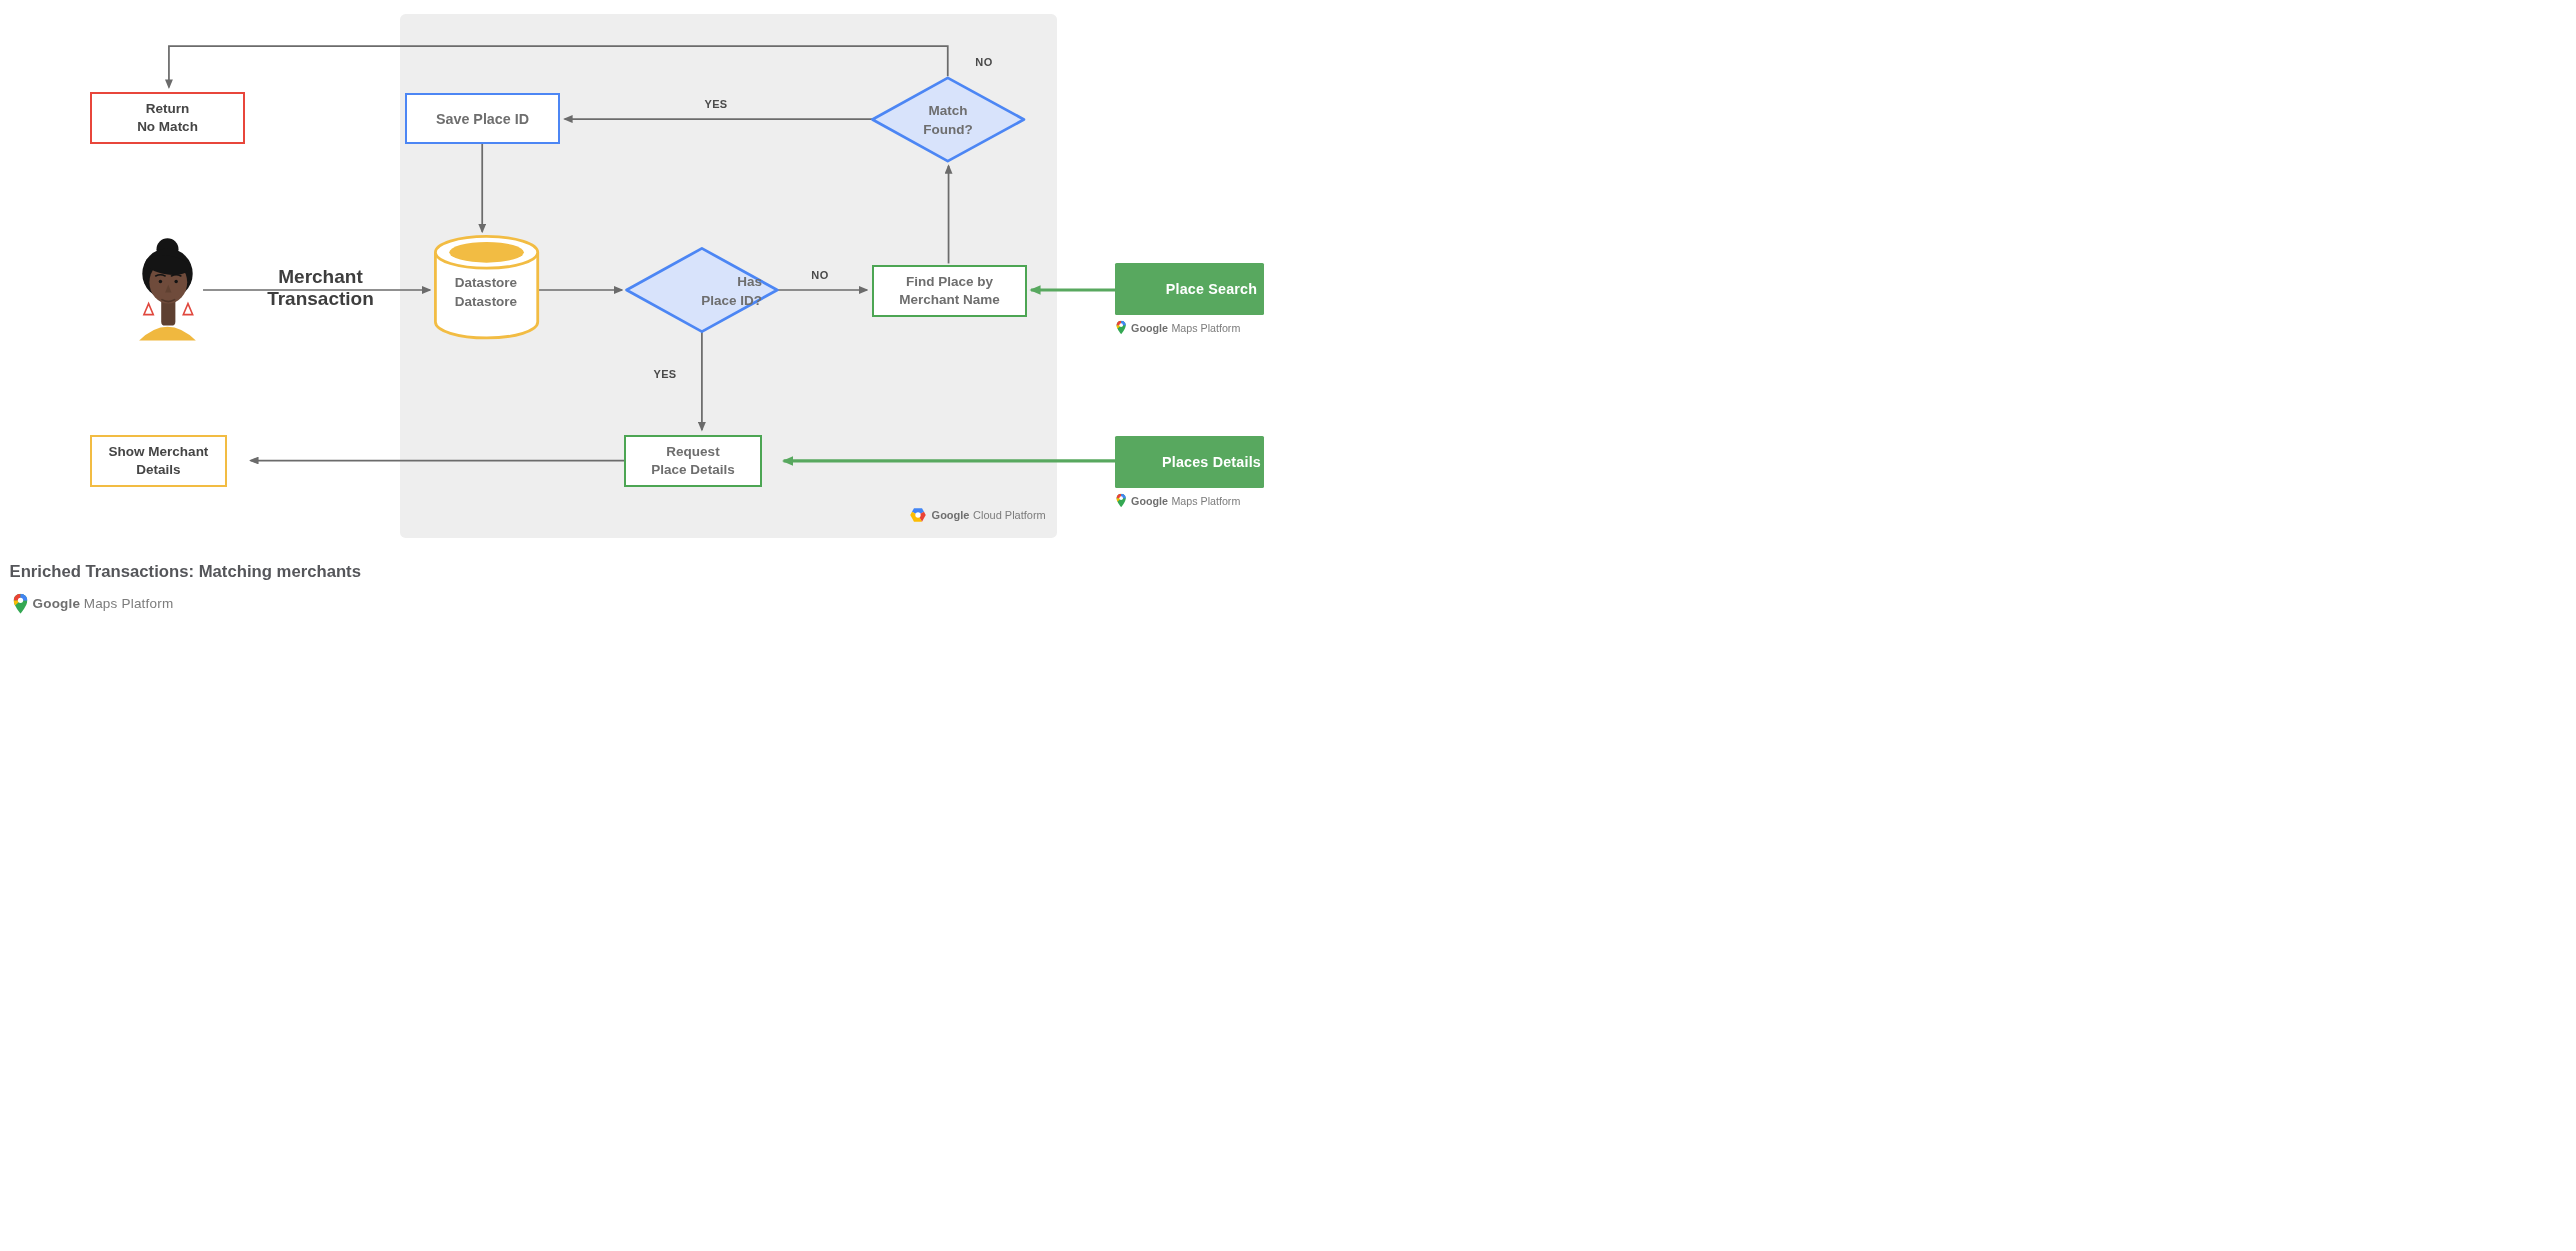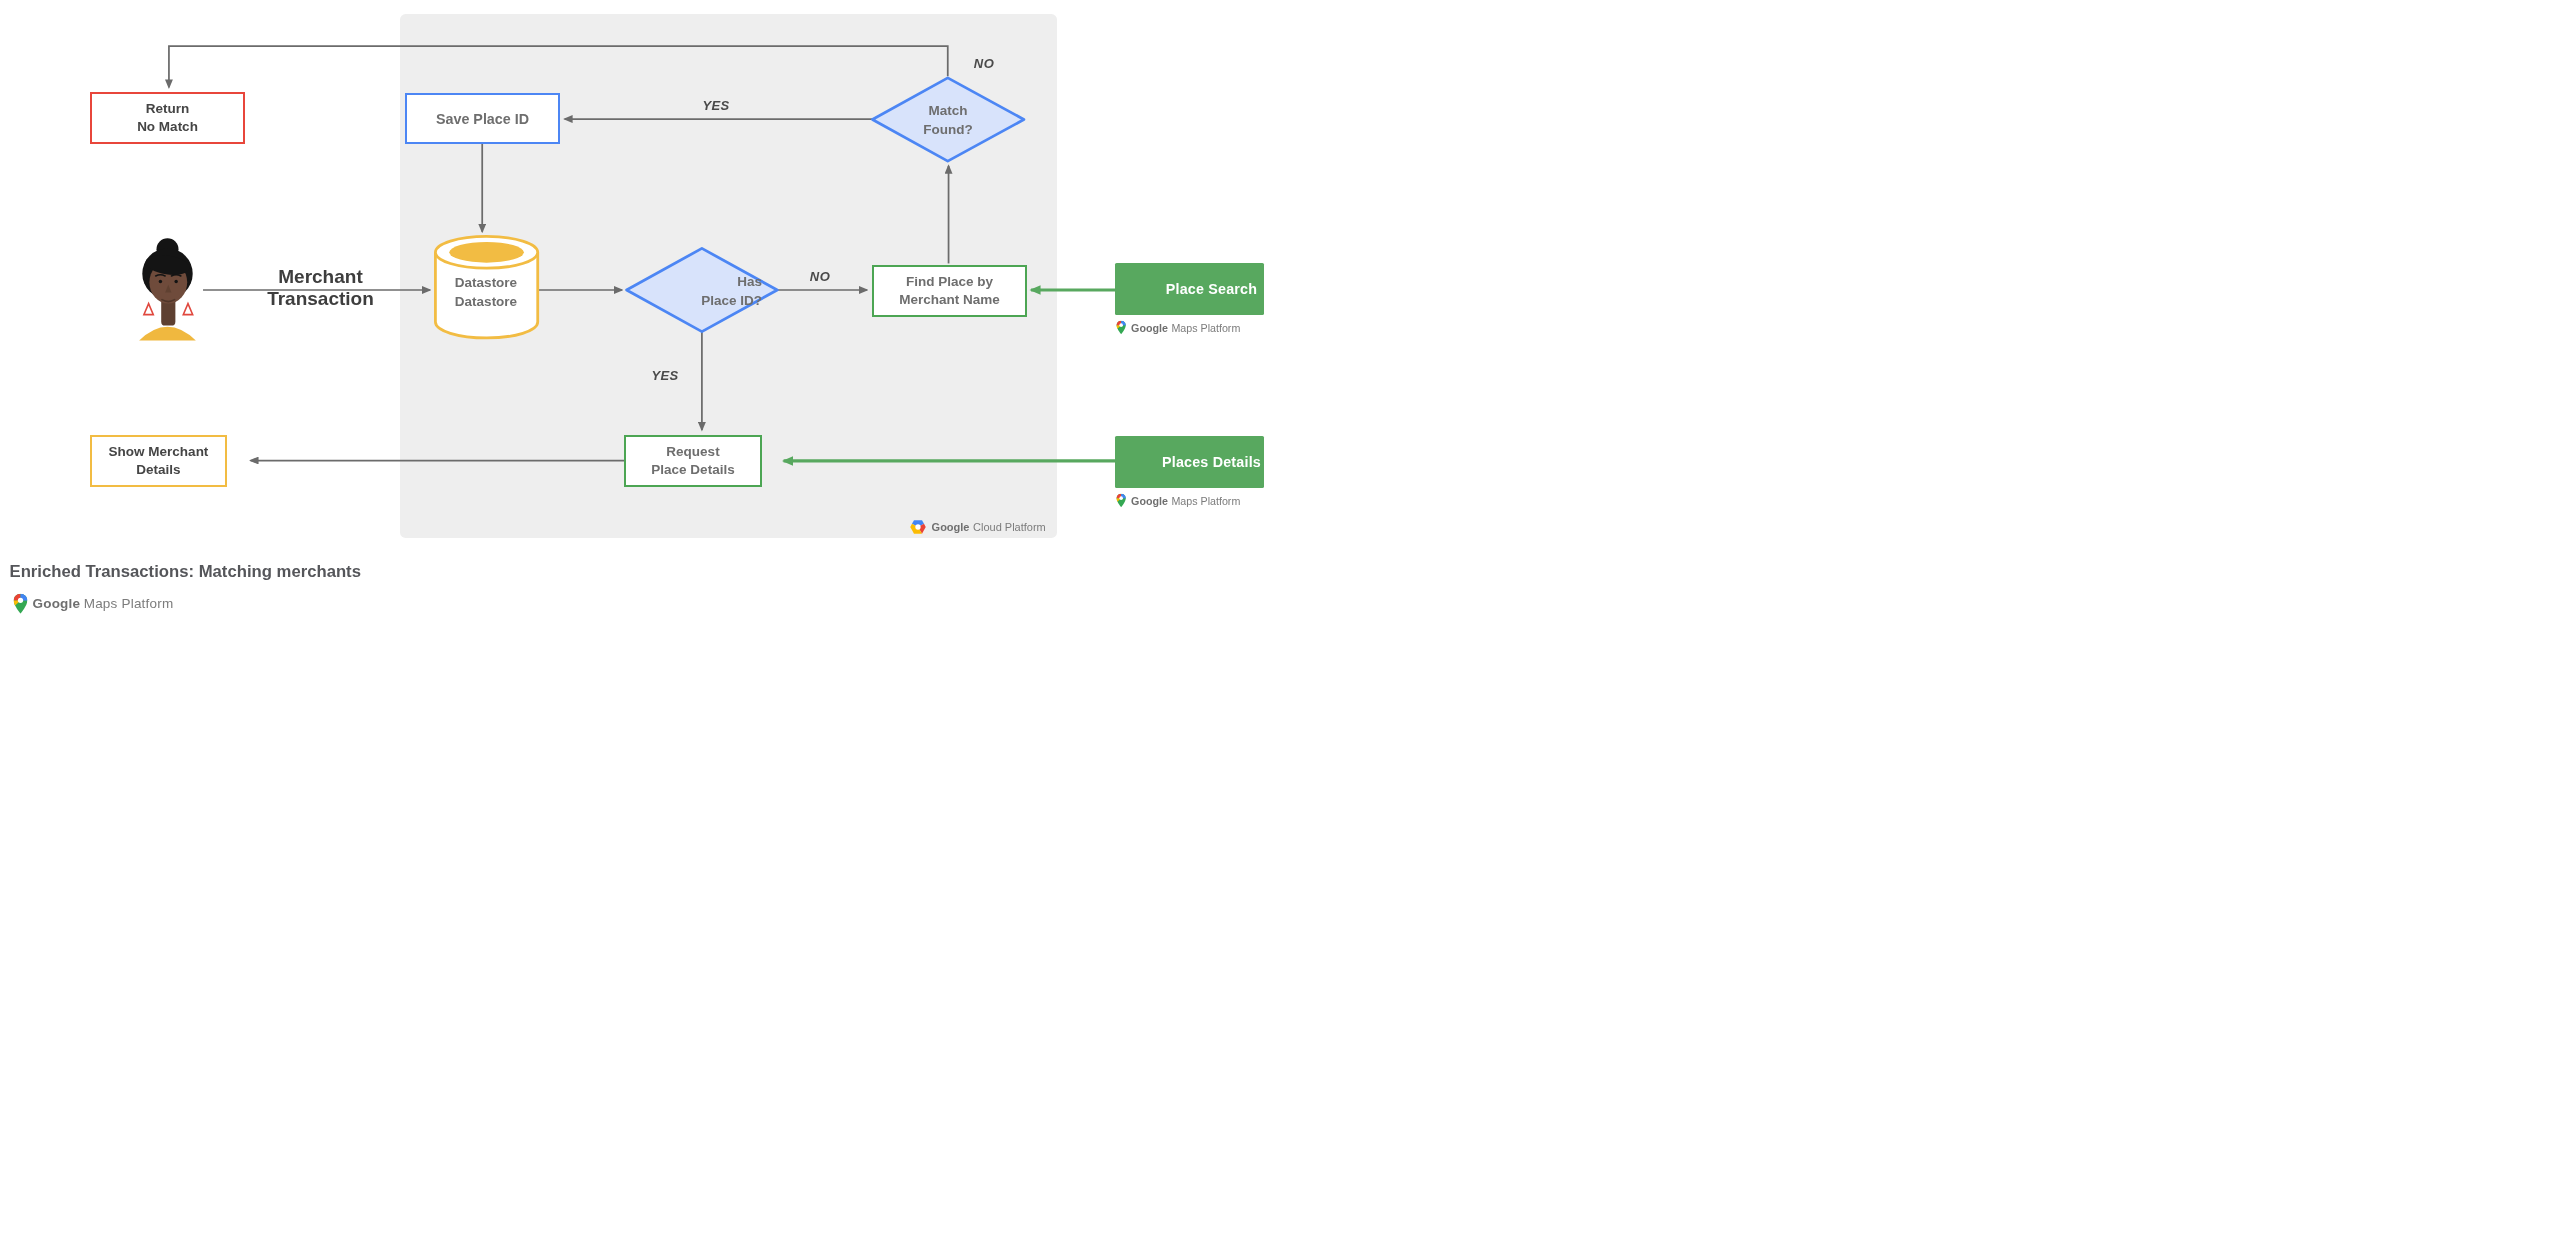--- a/index.html
+++ b/index.html
@@ -22,30 +22,30 @@
   .b-blue  {border:2.4px solid var(--c-blue);}
   .b-yellow{border:2.4px solid var(--c-yellow);}
   .b-green {border:2.4px solid var(--c-green);}
   .t-dark{font-weight:700;font-size:13.5px;color:var(--c-text_dark);}
   .t-grey{font-weight:600;font-size:13.5px;color:var(--c-text_grey);}
   .t-blue18{font-weight:600;font-size:14.3px;color:var(--c-text_grey);}
   .api-box{position:absolute;z-index:3;display:flex;align-items:center;justify-content:center;
            background:var(--c-green_fill);border-radius:1.6px;padding-left:44px;}
   .api-box span{color:#fff;font-weight:700;font-size:14.3px;letter-spacing:0.2px;}
   .free-label{position:absolute;z-index:4;text-align:center;}
-  .lbl-yn{font-size:13px;font-weight:700;color:#4A4A4A;letter-spacing:0.4px;font-style:italic;}
+  .lbl-yn{font-size:11px;font-weight:700;color:#4A4A4A;letter-spacing:0.4px;}
   .lbl-mt{font-size:19px;font-weight:700;color:#3E3E3E;}
   .float-text{position:absolute;z-index:4;text-align:center;pointer-events:none;}
   .float-text span{display:block;line-height:19px;}
   .gmp-logo{position:absolute;z-index:4;display:flex;align-items:center;gap:4.8px;}
   .gmp-logo .g-word{font-weight:600;color:#6F6F6F;}
   .gmp-logo .g-prod{font-weight:400;color:#7C7C7C;}
   .gmp-small .g-word,.gmp-small .g-prod{font-size:10.7px;}
   .gmp-large .g-word,.gmp-large .g-prod{font-size:13.5px;letter-spacing:0.2px;}
-  .gcp-logo{position:absolute;z-index:4;display:flex;align-items:center;gap:5.6px;margin-top:12px;}
+  .gcp-logo{position:absolute;z-index:4;display:flex;align-items:center;gap:5.6px;}
   .gcp-logo .g-word{font-size:11px;font-weight:600;color:#6F6F6F;}
   .gcp-logo .g-prod{font-size:11px;font-weight:400;color:#7C7C7C;}
   .title{position:absolute;left:9.5px;top:562px;z-index:4;font-size:16.7px;font-weight:700;color:#55565A;}
   .avatar{position:absolute;left:136px;top:237px;z-index:3;}
 </style>
 </head>
 <body>
 
 <div class="canvas">
 

